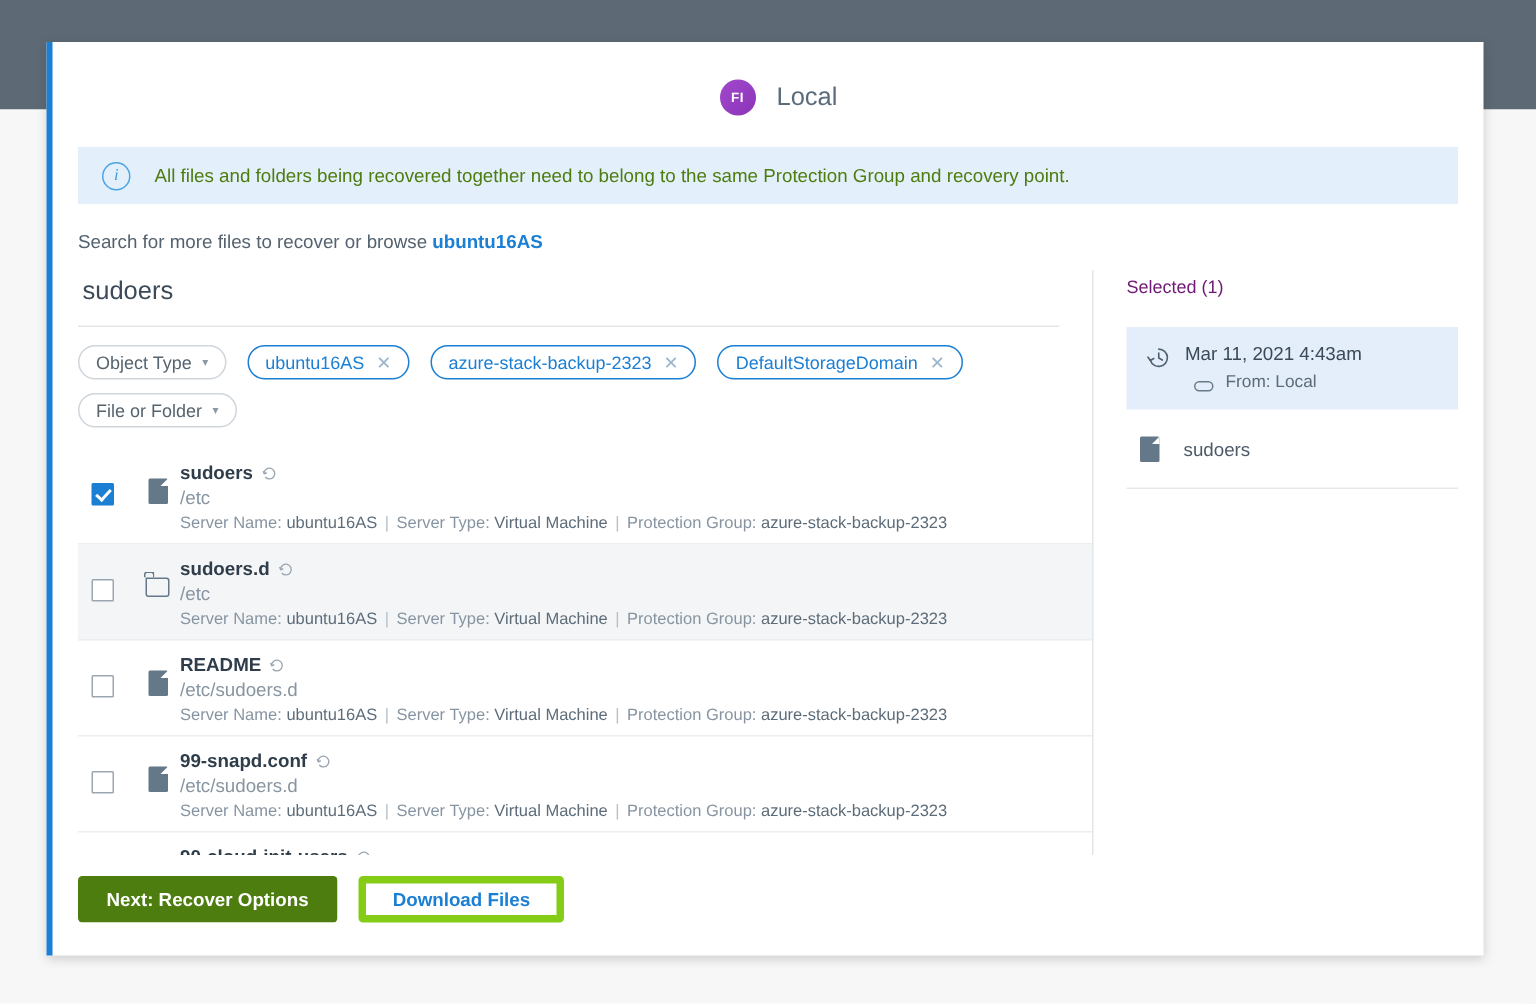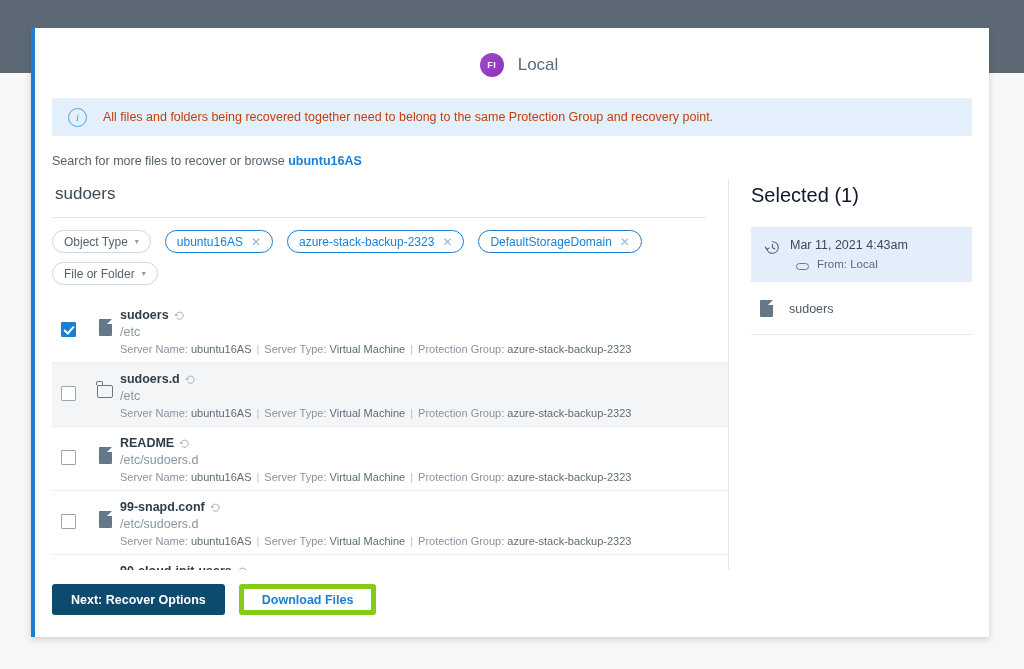--- a/index.html
+++ b/index.html
@@ -104,21 +104,21 @@
     font-style: italic;
     font-family: "Liberation Serif", serif;
     display: flex;
     align-items: center;
     justify-content: center;
     flex: none;
   }
   .info-text {
     margin-left: 16px;
     font-size: 12.5px;
-    color: #c2410c;
+    color: #4d7c0f;
   }
 
   .search-hint {
     margin-top: 18px;
     font-size: 12.5px;
     color: #54626f;
     flex: none;
   }
   .search-hint a {
     color: #1b7fd4;
@@ -316,22 +316,22 @@
   .row-meta .mv {
     color: #5d6c79;
   }
   .row-meta .sep {
     padding: 0 5px;
     color: #b6c0c9;
   }
 
   
   .sel-title {
-    font-size: 20px;
-    color: #0f172a;
+    font-size: 12px;
+    color: #701a75;
     padding-top: 4px;
   }
   .snapshot-box {
     margin-top: 20px;
     background: #e3eefa;
     padding: 11px 19px 12px 13px;
     display: flex;
     align-items: flex-start;
   }
   .snap-clock {
@@ -389,21 +389,21 @@
     display: inline-flex;
     align-items: center;
     justify-content: center;
     padding: 0 18px;
     box-sizing: border-box;
     cursor: pointer;
     border: 1px solid transparent;
     font-family: "Liberation Sans", sans-serif;
   }
   .btn-primary {
-    background: #0c4a6e;
+    background: #4d7c0f;
     color: #ffffff;
   }
   .btn-secondary {
     background: #ffffff;
     color: #1b7fd4;
     border: 5px solid #84cc16;
   }
 </style>
 </head>
 <body>

